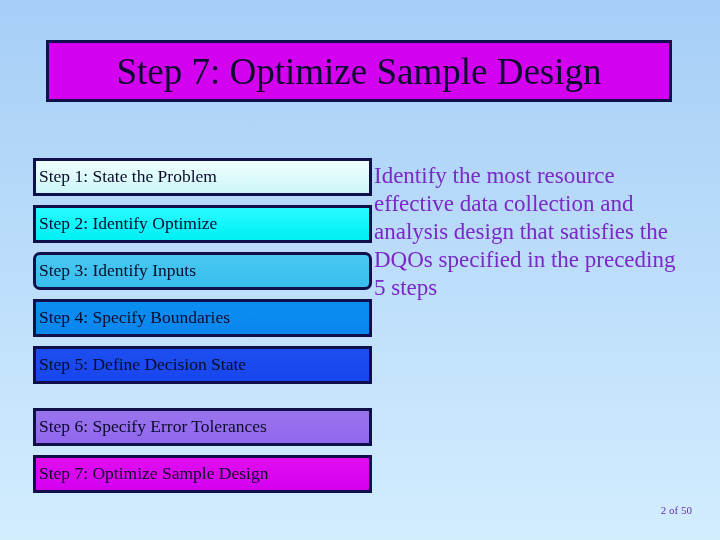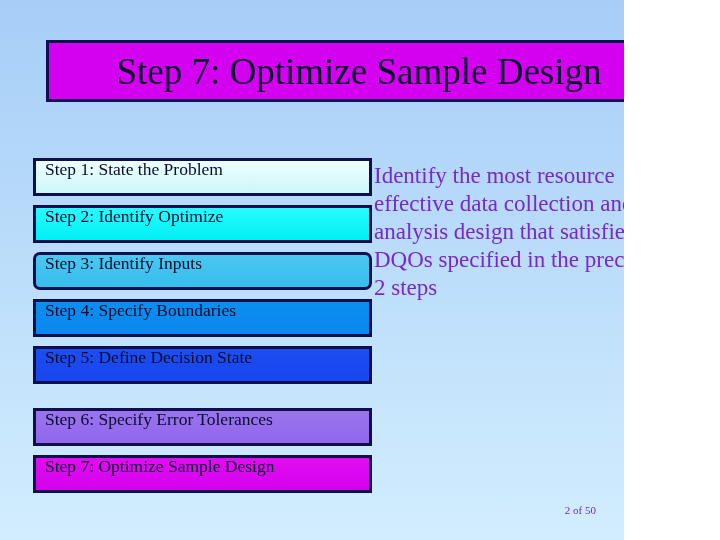--- a/index.html
+++ b/index.html
@@ -8,21 +8,21 @@
   }
   body {
     width: 720px;
     height: 540px;
     overflow: hidden;
     font-family: "Liberation Serif", "DejaVu Serif", serif;
   }
 
   #slide {
     position: relative;
-    width: 624px;
+    width: 720px;
     height: 540px;
     background: linear-gradient(to bottom, #a6cef7 0%, #b6dbfb 40%, #c8e7fd 72%, #d2edfe 100%);
     overflow: hidden;
   }
 
   
   #title-box {
     position: absolute;
     left: 46px;
     top: 40px;
@@ -50,22 +50,22 @@
     top: 158px;
     width: 339px;
   }
   .step-box {
     box-sizing: border-box;
     width: 339px;
     height: 38px;
     border: 3px solid #0f0f4c;
     margin-bottom: 9px;
     display: flex;
-    align-items: flex-start;
-    padding-left: 9px;
+    align-items: center;
+    padding-left: 3px;
   }
   .step-label {
     font-size: 17.5px;
     color: #0b0b2b;
     white-space: nowrap;
     line-height: 1;
   }
 
   
   #objective {
@@ -124,18 +124,18 @@
     </div>
     <div class="step-box" style="background: linear-gradient(rgb(154, 116, 238) 0%, rgb(144, 103, 237) 100%); margin-top: 24px;">
       <span class="step-label">Step 6: Specify Error Tolerances</span>
     </div>
     <div class="step-box" style="background: linear-gradient(rgb(225, 14, 240) 0%, rgb(212, 0, 239) 100%);">
       <span class="step-label">Step 7: Optimize Sample Design</span>
     </div>
   </div>
 
   <div id="objective">
-    <span id="objective-body" style="color: rgb(123, 40, 200);">Identify the most resource effective data collection and analysis design that satisfies the DQOs specified in the preceding 2 steps</span>
+    <span id="objective-body" style="color: rgb(123, 40, 200);">Identify the most resource effective data collection and analysis design that satisfies the DQOs specified in the preceding 5 steps</span>
   </div>
 
   <div id="page-number" style="color: rgb(107, 47, 181);">2 of 50</div>
 
 </div>
 
 </body></html>

